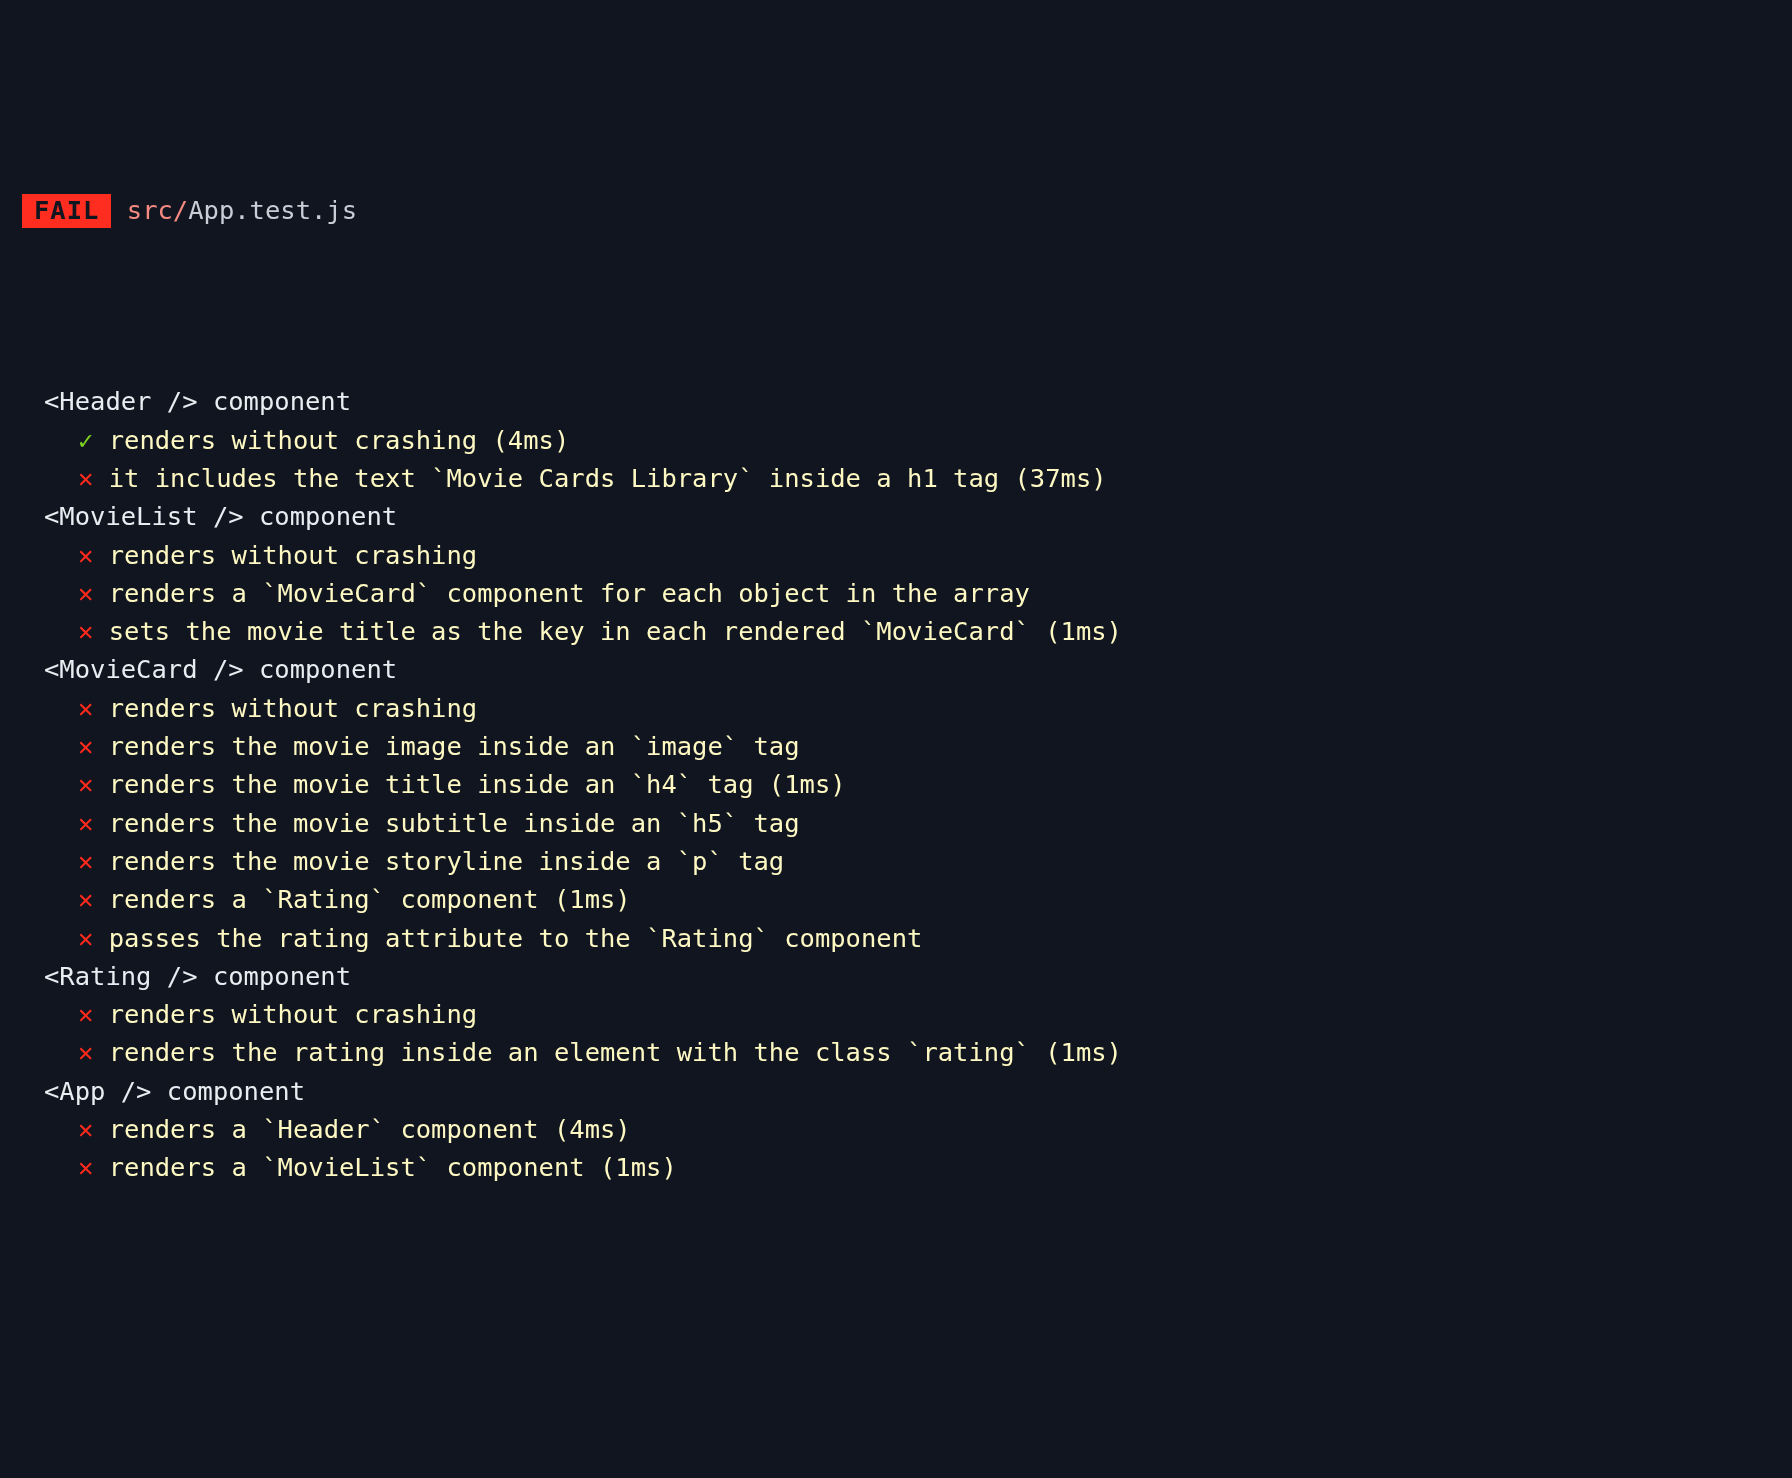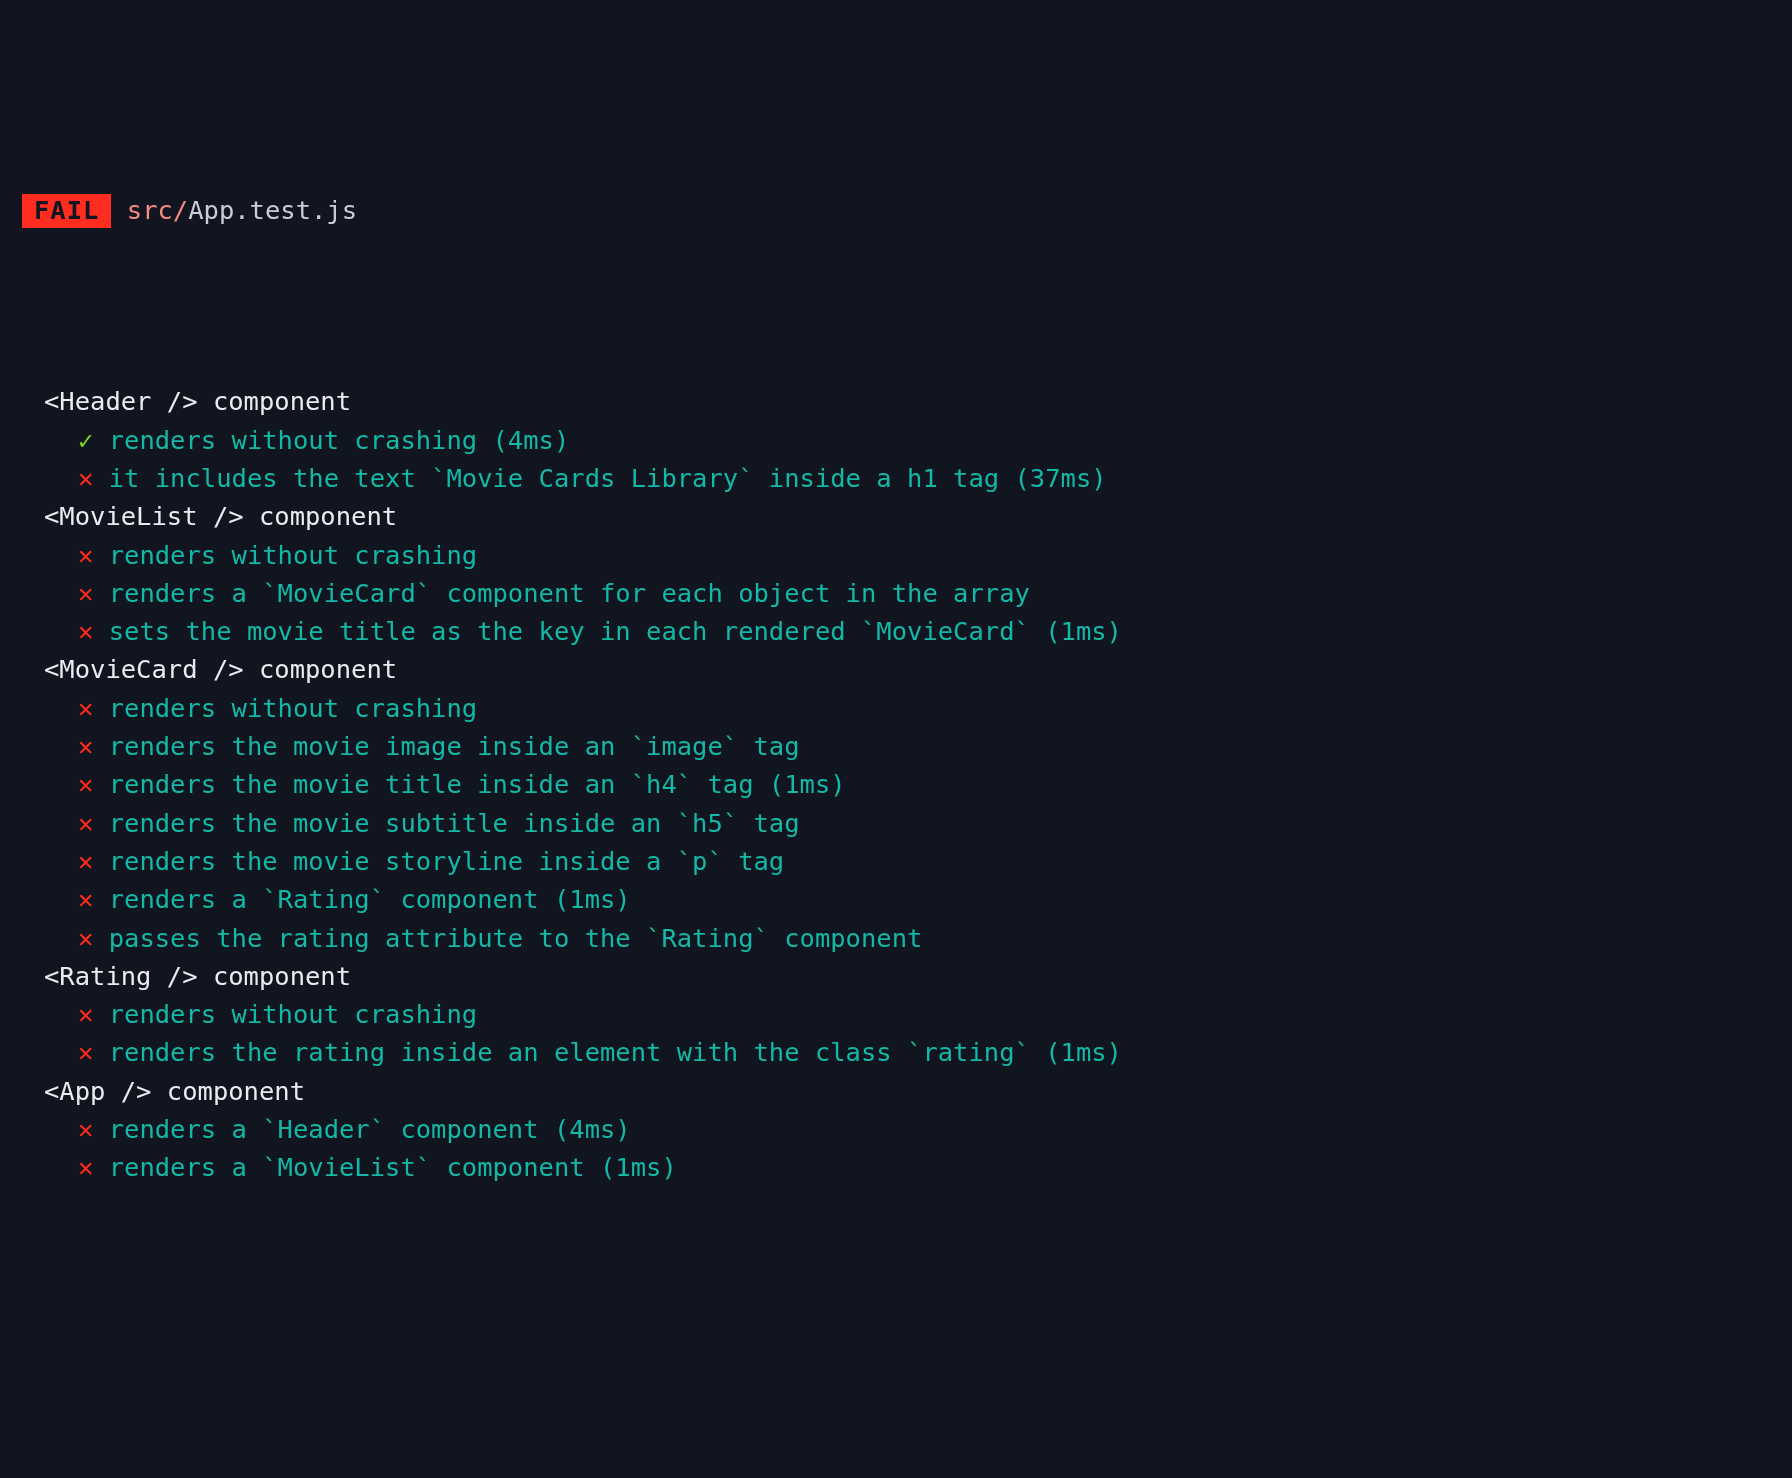--- a/index.html
+++ b/index.html
@@ -45,21 +45,21 @@
   .suite {
     color: #e9ecf1;
     padding-left: 44px;
   }
   .test {
     padding-left: 78px;
     color: #8a8f9a;
   }
   .mark-pass { color: #7ed321; }
   .mark-fail { color: #ff2a1c; }
-  .test-text { color: #14b8a6; }
+  .test-text { color: #fef9c3; }
 
   .spacer { height: 38px; }
 
   
   .fail-title {
     padding-left: 44px;
     color: #f93f52;
     font-weight: bold;
   }
   .bullet { color: #f93f52; }

